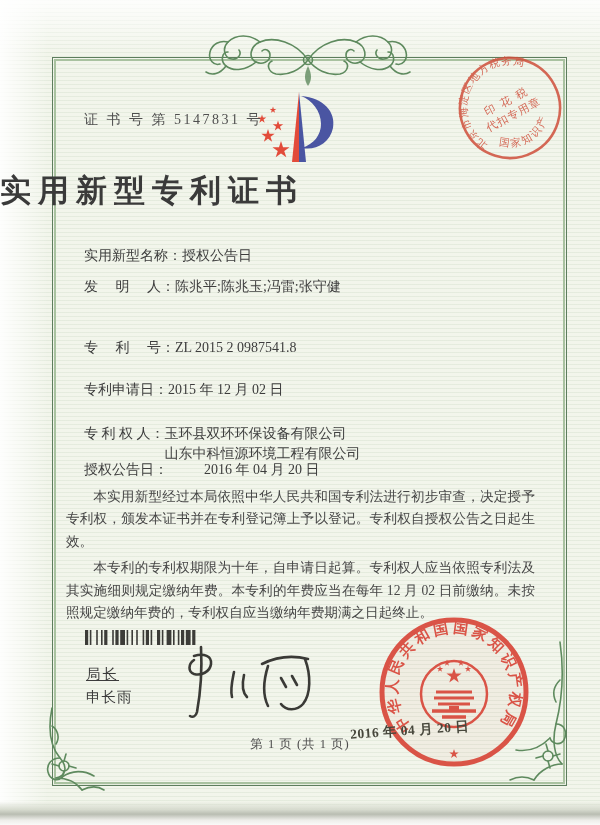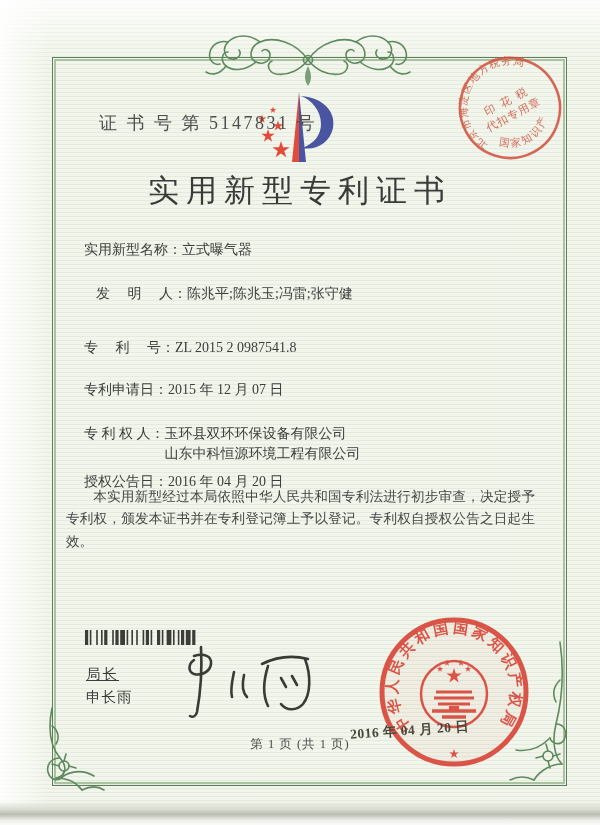--- a/index.html
+++ b/index.html
@@ -10,22 +10,22 @@
       linear-gradient(to bottom, rgba(255,255,255,.85) 0px, rgba(255,255,255,0) 55px),
       linear-gradient(to right, rgba(255,255,255,.9) 0px, rgba(255,255,255,0) 48px),
       repeating-linear-gradient(to bottom, rgba(148,175,140,.14) 0 1px, rgba(255,255,255,0) 1px 4px),
       #f2f5eb;
     color:#3d3d3d;
   }
   .abs{position:absolute;}
   
   #frame-outer{left:52px;top:57px;width:513px;height:727px;border:1px solid #5d7d5d;}
   #frame-inner{position:absolute;left:1px;top:1px;right:1px;bottom:1px;border:2px solid #a9c2a0;}
-  #cert-no{left:84px;top:111px;font-size:18px;letter-spacing:2.5px;color:#4f4f4f;margin-left:15px;}
-  #title{left:0;top:170px;width:600px;text-align:center;font-size:31px;font-weight:400;
+  #cert-no{left:84px;top:111px;font-size:14px;letter-spacing:2.5px;color:#4f4f4f;}
+  #title{left:0;top:170px;width:600px;font-size:31px;font-weight:700;
          letter-spacing:7px;color:#3a3a3a;}
   .field-row{left:84px;width:460px;font-size:14px;line-height:20px;display:flex;}
   .field-label{white-space:pre;color:#3d3d3d;flex:0 0 auto;}
   .field-value{color:#3d3d3d;}
   #paragraphs{left:62px;top:482px;width:477px;font-size:13.6px;line-height:22.4px;
               text-align:justify;color:#464646;}
   #paragraphs p{margin:4px;text-indent:2em;}
   #barcode{left:85px;top:630px;}
   #director-label{left:86px;top:665px;font-size:14.5px;color:#3c3c3c;letter-spacing:2px;text-decoration:underline;}
   #director-name{left:86px;top:688px;font-size:14.5px;color:#3c3c3c;letter-spacing:1px;}
@@ -109,50 +109,51 @@
       <use href="#star" transform="translate(28,40) scale(5.5)"></use>
       <use href="#star" transform="translate(12,33) scale(4.5)"></use>
       <use href="#star" transform="translate(23,24) scale(3.5)"></use>
     </g>
   </svg>
 
   <div class="abs" id="cert-no">证 书 号 第 5147831 号</div>
 
   <div class="abs" id="title">实用新型专利证书</div>
 
-  <div class="abs field-row" style="top:240px;">
+  <div class="abs field-row" style="top:246px;">
     <span class="field-label">实用新型名称：</span>
-    <span class="field-value">立式曝气器</span>
-  </div>
-  <div class="abs field-row" style="top:284px;margin-left:12px;">
+    <span class="field-value">授权公告日</span>
+  </div>
+  <div class="abs field-row" style="top:277px;">
     <span class="field-label">发　 明　 人：</span>
     <span class="field-value">陈兆平;陈兆玉;冯雷;张守健</span>
   </div>
   <div class="abs field-row" style="top:338px;">
     <span class="field-label">专　 利　 号：</span>
     <span class="field-value">ZL 2015 2 0987541.8</span>
   </div>
   <div class="abs field-row" style="top:380px;">
     <span class="field-label">专利申请日：</span>
-    <span class="field-value">2015 年 12 月 07 日</span>
+    <span class="field-value">2015 年 12 月 02 日</span>
   </div>
   <div class="abs field-row" style="top:424px;">
     <span class="field-label">专 利 权 人：</span>
     <span class="field-value">
       <span style="display:block;">玉环县双环环保设备有限公司</span>
       <span style="display:block;">山东中科恒源环境工程有限公司</span>
     </span>
   </div>
-  <div class="abs field-row" style="top:472px;">
+  <div class="abs field-row" style="top:460px;gap:36px;">
     <span class="field-label">授权公告日：</span>
     <span class="field-value">2016 年 04 月 20 日</span>
   </div>
 
   <div class="abs" id="paragraphs">
     <p>本实用新型经过本局依照中华人民共和国专利法进行初步审查，决定授予专利权，颁发本证书并在专利登记簿上予以登记。专利权自授权公告之日起生效。</p>
+    <p>本专利的专利权期限为十年，自申请日起算。专利权人应当依照专利法及其实施细则规定缴纳年费。本专利的年费应当在每年 12 月 02 日前缴纳。未按照规定缴纳年费的，专利权自应当缴纳年费期满之日起终止。</p>
   </div>
 
   <svg class="abs" id="barcode" width="145" height="15" viewBox="0 0 145 15">
       <rect x="0" y="0" width="3.2" height="15" fill="#3c3c38"></rect>
       <rect x="4.800000000000001" y="0" width="1.6" height="15" fill="#3c3c38"></rect>
       <rect x="11.200000000000001" y="0" width="1.6" height="15" fill="#3c3c38"></rect>
       <rect x="16" y="0" width="1.6" height="15" fill="#3c3c38"></rect>
       <rect x="19.200000000000003" y="0" width="3.2" height="15" fill="#3c3c38"></rect>
       <rect x="27.200000000000003" y="0" width="1.6" height="15" fill="#3c3c38"></rect>
       <rect x="30.400000000000006" y="0" width="3.2" height="15" fill="#3c3c38"></rect>

